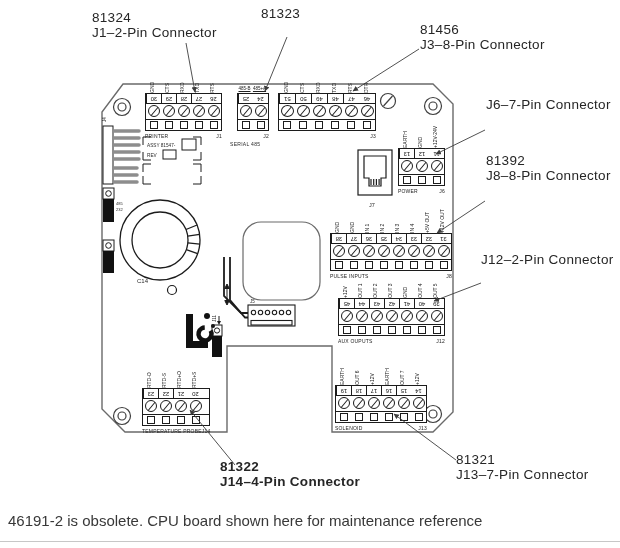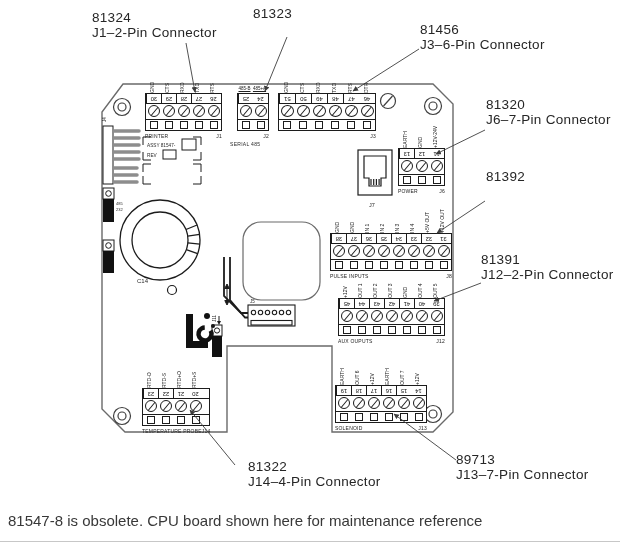--- a/index.html
+++ b/index.html
@@ -480,42 +480,41 @@
       <line x1="481" y1="283" x2="434" y2="301" marker-end="url(#ah)"></line>
       <line x1="235" y1="465" x2="190" y2="410" marker-end="url(#ah)"></line>
       <line x1="456" y1="460" x2="394" y2="414" marker-end="url(#ah)"></line>
     </g>
   </svg>
 
   <div class="callout" style="left:92px;top:10px;">
     <div>81324</div>
     <div>J1–2-Pin Connector</div>
   </div>
-  <div class="callout" style="left:253px;top:6px;">
+  <div class="callout" style="left:261px;top:6px;">
     <div>81323</div>
   </div>
   <div class="callout" style="left:420px;top:22px;">
     <div>81456</div>
-    <div>J3–6-Pin Connector</div>
+    <div>J3–8-Pin Connector</div>
   </div>
   <div class="callout" style="left:486px;top:97px;">
-    <div>81320</div>
     <div>J6–7-Pin Connector</div>
   </div>
-  <div class="callout" style="left:486px;top:169px;">
+  <div class="callout" style="left:486px;top:153px;">
     <div>81392</div>
+    <div>J8–8-Pin Connector</div>
   </div>
   <div class="callout" style="left:481px;top:252px;">
-    <div>81391</div>
     <div>J12–2-Pin Connector</div>
   </div>
-  <div class="callout" style="left:248px;top:459px;">
+  <div class="callout" style="left:220px;top:459px;font-weight:bold;">
     <div>81322</div>
     <div>J14–4-Pin Connector</div>
   </div>
   <div class="callout" style="left:456px;top:452px;">
-    <div>89713</div>
+    <div>81321</div>
     <div>J13–7-Pin Connector</div>
   </div>
 
-  <div class="caption">81547-8 is obsolete. CPU board shown here for maintenance reference</div>
+  <div class="caption">46191-2 is obsolete. CPU board shown here for maintenance reference</div>
   <div class="bottom-rule"></div>
 </div>
 
 </body></html>

